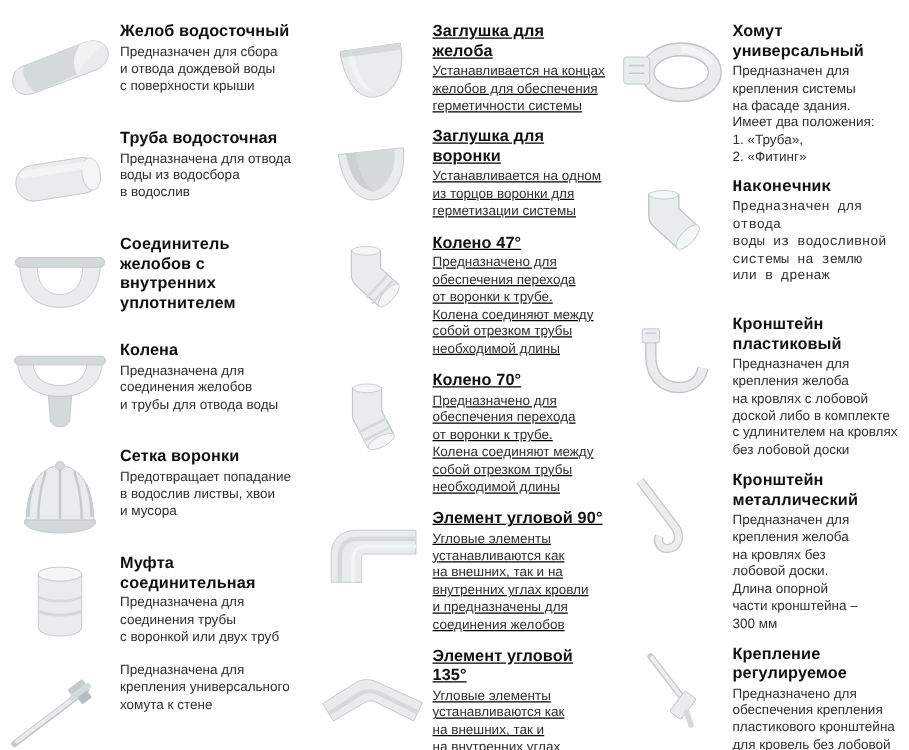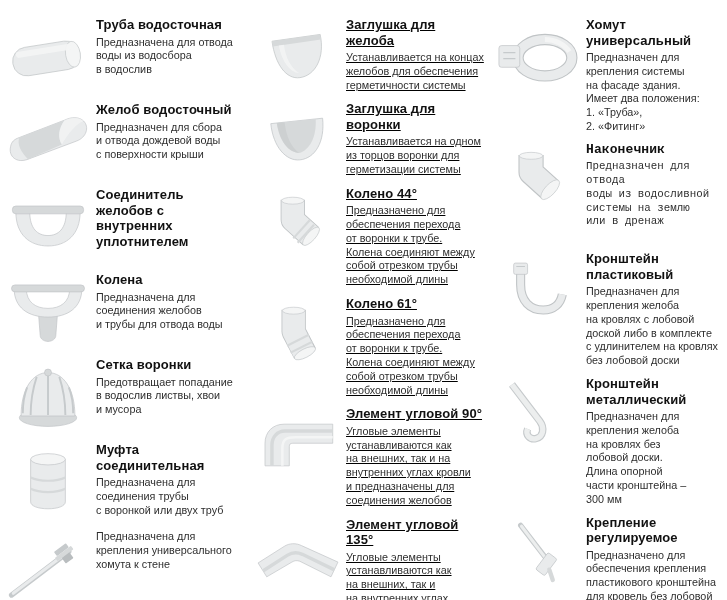--- a/index.html
+++ b/index.html
@@ -163,42 +163,42 @@
     </g>
     <line x1="63" y1="56" x2="67" y2="68" stroke="#d6d9da" stroke-width="5" stroke-linecap="round"></line>
   </symbol>
 </svg>
 
 <div class="page">
   <div class="col col0">
   <div class="item">
     <figure class="img-cell" style="margin:6px 0 0 0">
       <svg class="prod" viewBox="0 0 100 76">
+            <use href="#sym-gutter"></use>
+          </svg>
+    </figure>
+    <div class="txt-cell">
+      <h3 class="title">Желоб водосточный</h3>
+      <p class="desc">Предназначен для сбора
+и отвода дождевой воды
+с поверхности крыши</p>
+    </div>
+  </div>
+
+  <div class="item">
+    <figure class="img-cell" style="margin:6px 0 0 0">
+      <svg class="prod" viewBox="0 0 100 76">
             <use href="#sym-pipe"></use>
           </svg>
     </figure>
     <div class="txt-cell">
       <h3 class="title">Труба водосточная</h3>
       <p class="desc">Предназначена для отвода
 воды из водосбора
 в водослив</p>
-    </div>
-  </div>
-
-  <div class="item">
-    <figure class="img-cell" style="margin:6px 0 0 0">
-      <svg class="prod" viewBox="0 0 100 76">
-            <use href="#sym-gutter"></use>
-          </svg>
-    </figure>
-    <div class="txt-cell">
-      <h3 class="title">Желоб водосточный</h3>
-      <p class="desc">Предназначен для сбора
-и отвода дождевой воды
-с поверхности крыши</p>
     </div>
   </div>
 
   <div class="item">
     <figure class="img-cell" style="margin:6px 0 0 0">
       <svg class="prod" viewBox="0 0 100 76">
             <use href="#sym-gutter-connector"></use>
           </svg>
     </figure>
     <div class="txt-cell">
@@ -293,38 +293,38 @@
     </div>
   </div>
 
   <div class="item">
     <figure class="img-cell" style="margin:6px 0 0 0">
       <svg class="prod" viewBox="0 0 100 76">
             <use href="#sym-elbow-72"></use>
           </svg>
     </figure>
     <div class="txt-cell">
-      <h3 class="title">Колено 44°</h3>
+      <h3 class="title">Колено 47°</h3>
       <p class="desc">Предназначено для
 обеспечения перехода
 от воронки к трубе.
 Колена соединяют между
 собой отрезком трубы
 необходимой длины</p>
     </div>
   </div>
 
   <div class="item">
     <figure class="img-cell" style="margin:6px 0 0 0">
       <svg class="prod" viewBox="0 0 100 76">
             <use href="#sym-elbow-45"></use>
           </svg>
     </figure>
     <div class="txt-cell">
-      <h3 class="title">Колено 61°</h3>
+      <h3 class="title">Колено 70°</h3>
       <p class="desc">Предназначено для
 обеспечения перехода
 от воронки к трубе.
 Колена соединяют между
 собой отрезком трубы
 необходимой длины</p>
     </div>
   </div>
 
   <div class="item">

